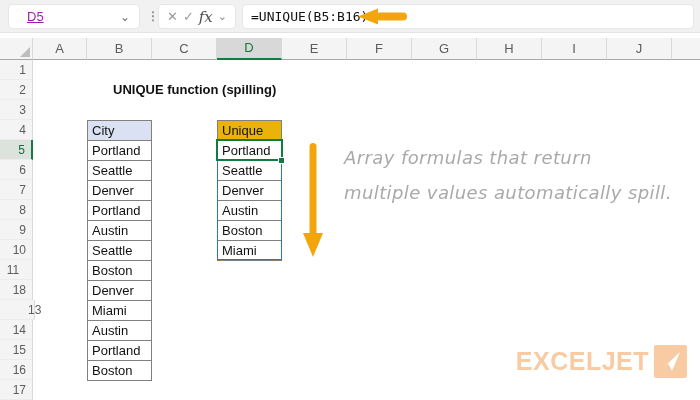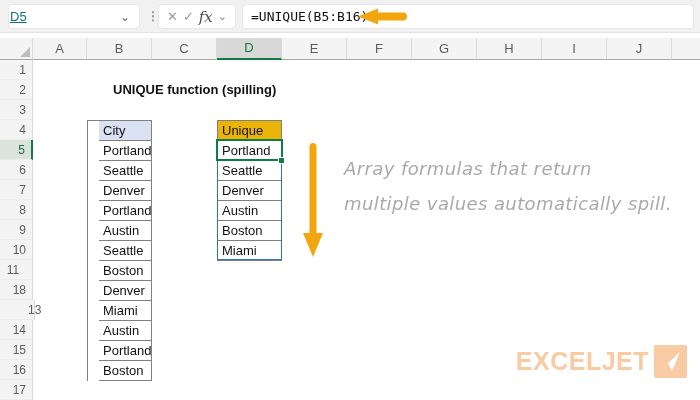--- a/index.html
+++ b/index.html
@@ -4,21 +4,21 @@
 <style>
   * { margin:0; padding:0; }
   body { font-family:"Liberation Sans", sans-serif; background:#fff; }
   .screen { position:relative; width:700px; height:400px; overflow:hidden; background:#fff; }
 
   
   .formula-bar { position:absolute; left:0; top:0; width:700px; height:33px;
     background:#f1f1f2; border-bottom:1px solid #e3e3e3; box-sizing:border-box; }
   .name-box { position:absolute; left:8px; top:4px; width:132px; height:25px; background:#fff;
     border:1px solid #e6e6e6; border-radius:4px; box-sizing:border-box; display:flex; align-items:center; }
-  .name-box .val { padding-left:1px; font-size:13px; color:#0f766e; flex:1;text-decoration:underline; }
+  .name-box .val { padding-left:18px; font-size:13px; color:#a21caf; flex:1;text-decoration:underline; }
   .name-box .chev { padding-right:9px; font-size:12px; color:#6e6e6e; }
   .dots { position:absolute; left:147px; top:9px; color:#8a8a8a; font-size:12px; font-weight:bold; }
   .fx-box { position:absolute; left:158px; top:4px; width:78px; height:25px; background:#fff;
     border:1px solid #e6e6e6; border-radius:4px; box-sizing:border-box;
     display:flex; align-items:center; justify-content:space-between; padding:0 8px; }
   .fxi { color:#9a9a9a; font-size:13px; }
   .fxi.fx { font-family:"DejaVu Serif", serif; font-style:italic; color:#4d4d4d; font-size:15px; }
   .fxi.chev2 { font-size:11px; color:#8a8a8a; }
   .formula-box { position:absolute; left:242px; top:4px; width:452px; height:25px; background:#fff;
     border:1px solid #e6e6e6; border-radius:4px; box-sizing:border-box; display:flex; align-items:center; }
@@ -42,37 +42,37 @@
   .row-h.sel { background:#dce3dd; color:#0e703e; border-right:2px solid #107C41; }
 
   
   .title { position:absolute; left:91px; top:80px; height:20px; line-height:20px;
     font-size:13px; font-weight:bold; color:#111; white-space:nowrap;margin-left:22px; }
 
   .tbl { position:absolute; width:65px; box-sizing:border-box;
     border:1px solid #808080; border-bottom:none; background:#fff; }
   .tbl .cell { height:20px; line-height:19px; box-sizing:border-box; border-bottom:1px solid #808080;
     font-size:13px; color:#111; padding-left:4px; white-space:nowrap; overflow:hidden; }
-  #city-table { left:87px; top:120px;padding-left:11px; }
+  #city-table { left:87px; top:120px; }
   #unique-table { left:217px; top:120px; }
   #city-table .hdr { background:#D9E1F2; }
   #unique-table .hdr { background:#eab308; }
 
   .spill-border { position:absolute; left:217px; top:140px; width:65px; height:120px;
     border:1px solid #2E75B6; box-sizing:border-box; pointer-events:none; }
   .active-cell { position:absolute; left:216px; top:139px; width:67px; height:22px;
     border:2px solid #107C41; box-sizing:border-box; pointer-events:none; }
   .fill-handle { position:absolute; left:278px; top:157px; width:7px; height:7px;
     background:#107C41; border:1px solid #fff; box-sizing:border-box; }
 
   .down-arrow { position:absolute; left:303px; top:141px; }
 
   .annot { position:absolute; left:344px; top:147px; font-family:"DejaVu Sans", sans-serif;
     font-style:italic; font-size:18px; color:#a9a9a9; letter-spacing:0.4px; }
-  .annot div { margin-bottom:13px; line-height:22px; white-space:nowrap;margin-top:11px; }
+  .annot div { margin-bottom:13px; line-height:22px; white-space:nowrap; }
 
   .logo { position:absolute; right:13px; bottom:22px; display:flex; align-items:center; gap:5px; }
   .logo-text { font-size:25px; font-weight:bold; color:#f8cba3; letter-spacing:0.5px; }
   .logo-icon { width:33px; height:33px; background:#f8cba3; border-radius:2px;
     display:flex; align-items:center; justify-content:center; }
 </style>
 </head>
 <body>
 
 <div class="screen">

